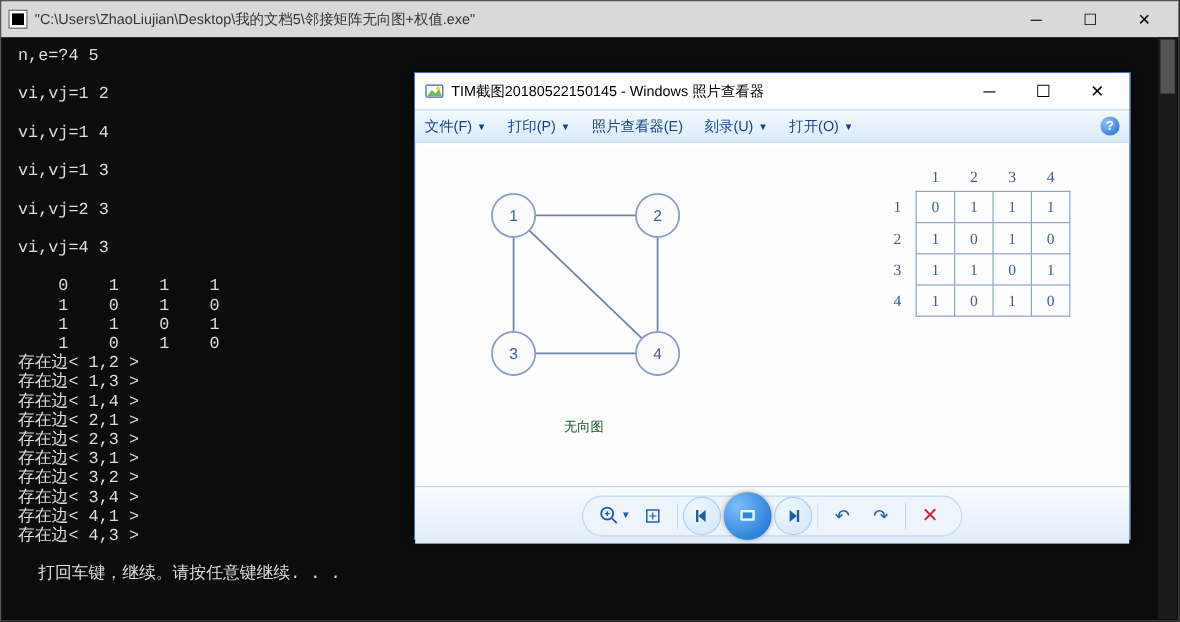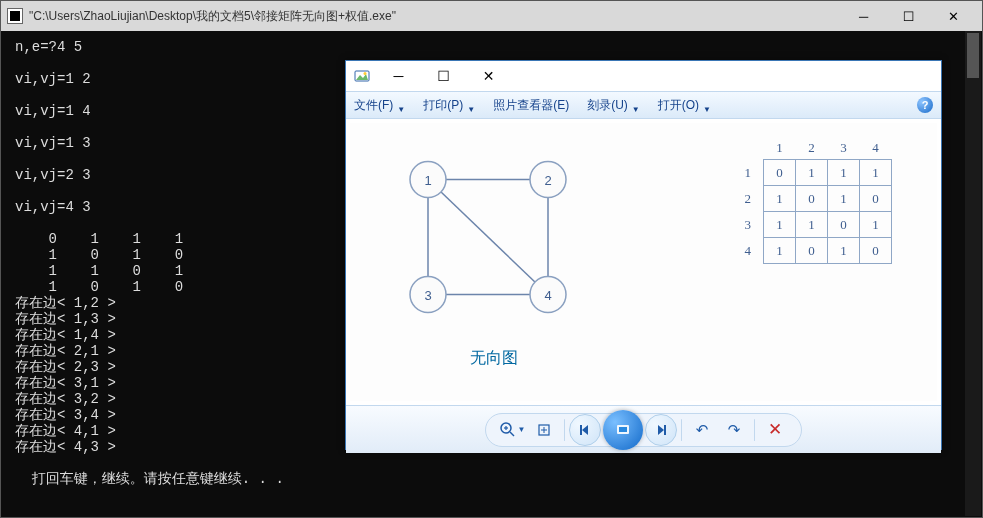--- a/index.html
+++ b/index.html
@@ -112,21 +112,21 @@
     border-top: 1px solid #c2d8ee;
     border-bottom: 1px solid #c2d8ee;
     display: flex;
     align-items: center;
     padding: 0 8px;
     font-size: 12px;
     color: #15428b;
   }
   .viewer-toolbar .menu-item {
     display: flex;
-    align-items: flex-end;
+    align-items: center;
     margin-right: 18px;
     cursor: pointer;
   }
   .viewer-toolbar .menu-item .caret {
     margin-left: 4px;
     font-size: 8px;
     color: #15428b;
   }
   .viewer-toolbar .help-icon {
     margin-left: auto;
@@ -174,22 +174,22 @@
   .matrix td {
     border: 1px solid #8fa7c6;
     width: 32px;
     height: 26px;
     text-align: center;
   }
   .caption {
     position: absolute;
     left: 120px;
     top: 225px;
-    font-size: 16px;
-    color: #0369a1;
+    font-size: 11px;
+    color: #14532d;
     font-family: "Microsoft YaHei", sans-serif;
   }
   .viewer-footer {
     height: 48px;
     background: linear-gradient(#f8fbff, #e1ecf8);
     border-top: 1px solid #c2d8ee;
     display: flex;
     align-items: center;
     justify-content: center;
   }
@@ -287,20 +287,21 @@
 
 <div class="viewer-window">
   <div class="viewer-titlebar">
     <span class="app-icon">
       <svg width="16" height="16" viewBox="0 0 16 16">
         <rect x="1" y="3" width="14" height="10" rx="1" fill="#fff" stroke="#36a" stroke-width="1"></rect>
         <polygon points="2,12 6,7 9,10 12,6 14,12" fill="#6bb96b"></polygon>
         <circle cx="11" cy="5.5" r="1.5" fill="#ffcc33"></circle>
       </svg>
     </span>
+    <span class="title-text">TIM截图20180522150145 - Windows 照片查看器</span>
     <div class="win-btn">─</div>
     <div class="win-btn">☐</div>
     <div class="win-btn">✕</div>
   </div>
   <div class="viewer-toolbar">
     <div class="menu-item">
         <span>文件(F)</span>
         <span class="caret">▼</span>
       </div>
     <div class="menu-item">

